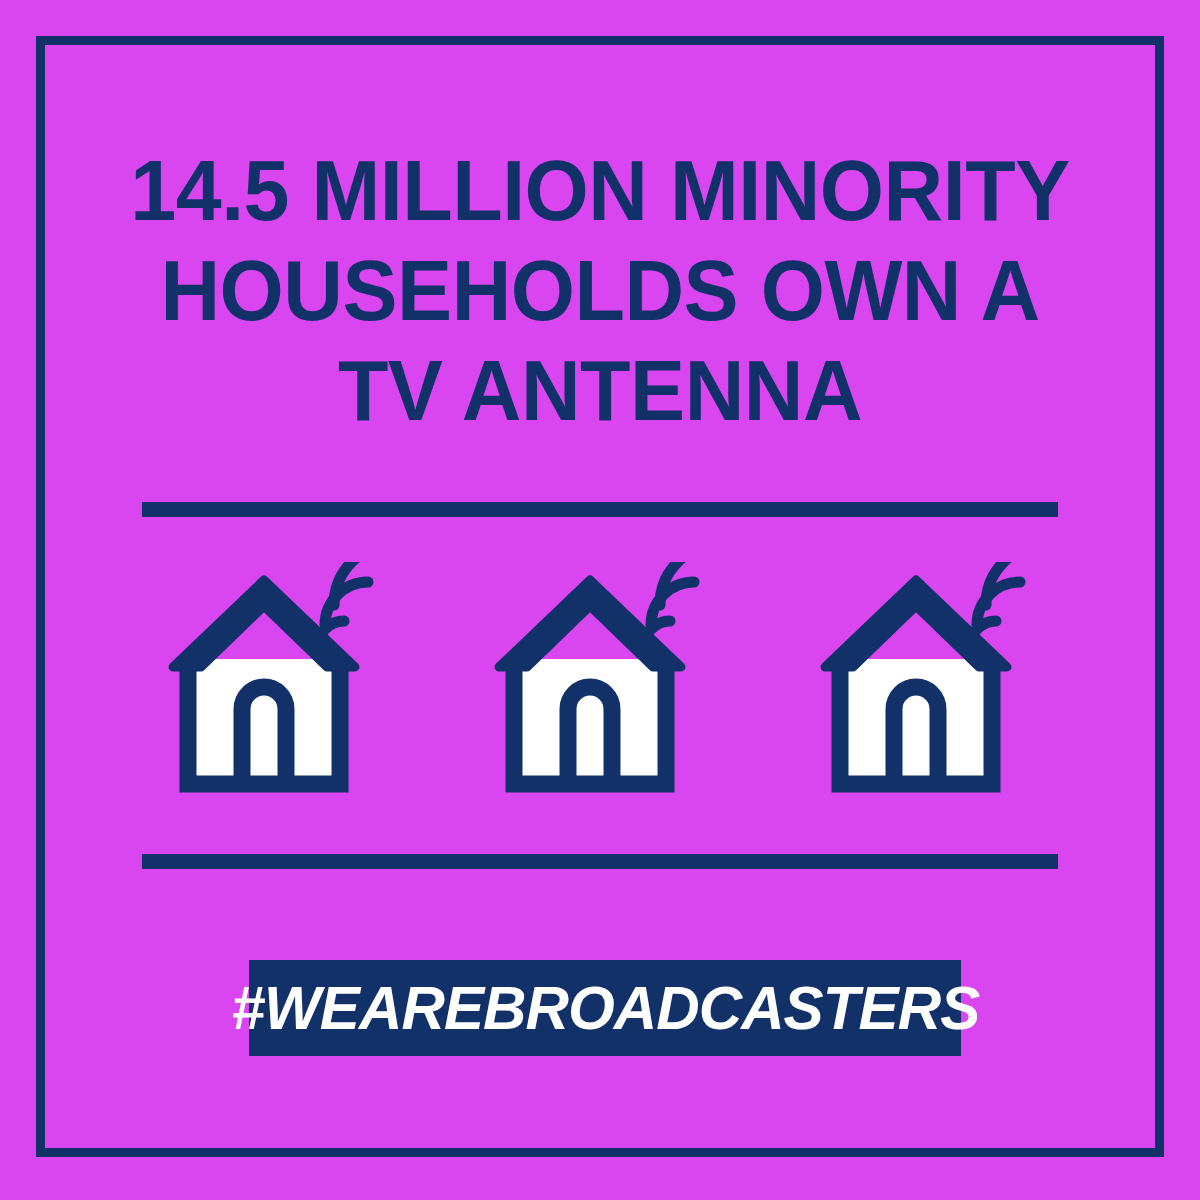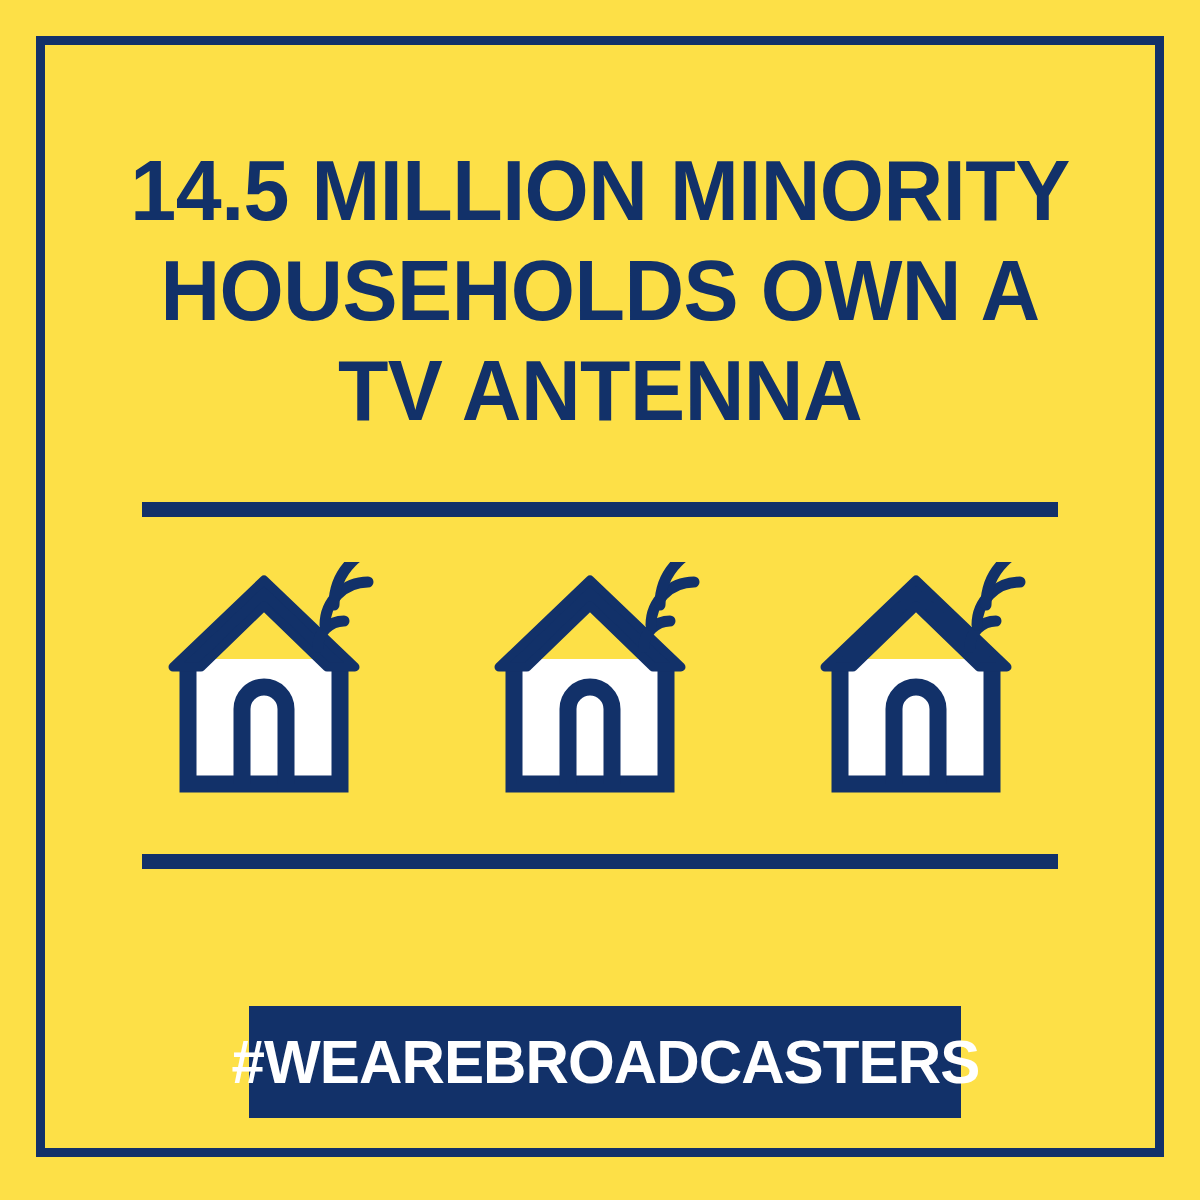--- a/index.html
+++ b/index.html
@@ -12,21 +12,21 @@
     height: 1200px;
     background: #dce9f7;
     font-family: "Liberation Sans", sans-serif;
     overflow: hidden;
   }
 
   #poster {
     position: relative;
     width: 1200px;
     height: 1200px;
-    background: #fde047;
+    background: #d946ef;
     box-sizing: border-box;
   }
 
   
   #frame {
     position: absolute;
     left: 36px;
     top: 36px;
     width: 1128px;
     height: 1121px;
@@ -78,27 +78,28 @@
   .house-icon {
     width: 238px;
     height: 240px;
     display: block;
   }
 
   
   #banner {
     position: absolute;
     left: 249px;
-    top: 1006px;
+    top: 960px;
     width: 712px;
-    height: 112px;
+    height: 96px;
     background: #123169;
     display: flex;
     align-items: center;
     justify-content: center;
+    font-style: italic;
   }
   #banner-text {
     color: #ffffff;
     font-family: "Liberation Sans", sans-serif;
     font-weight: bold;
     font-size: 62px;
     line-height: 62px;
     letter-spacing: -1px;
     transform: scaleX(0.97);
     white-space: nowrap;

